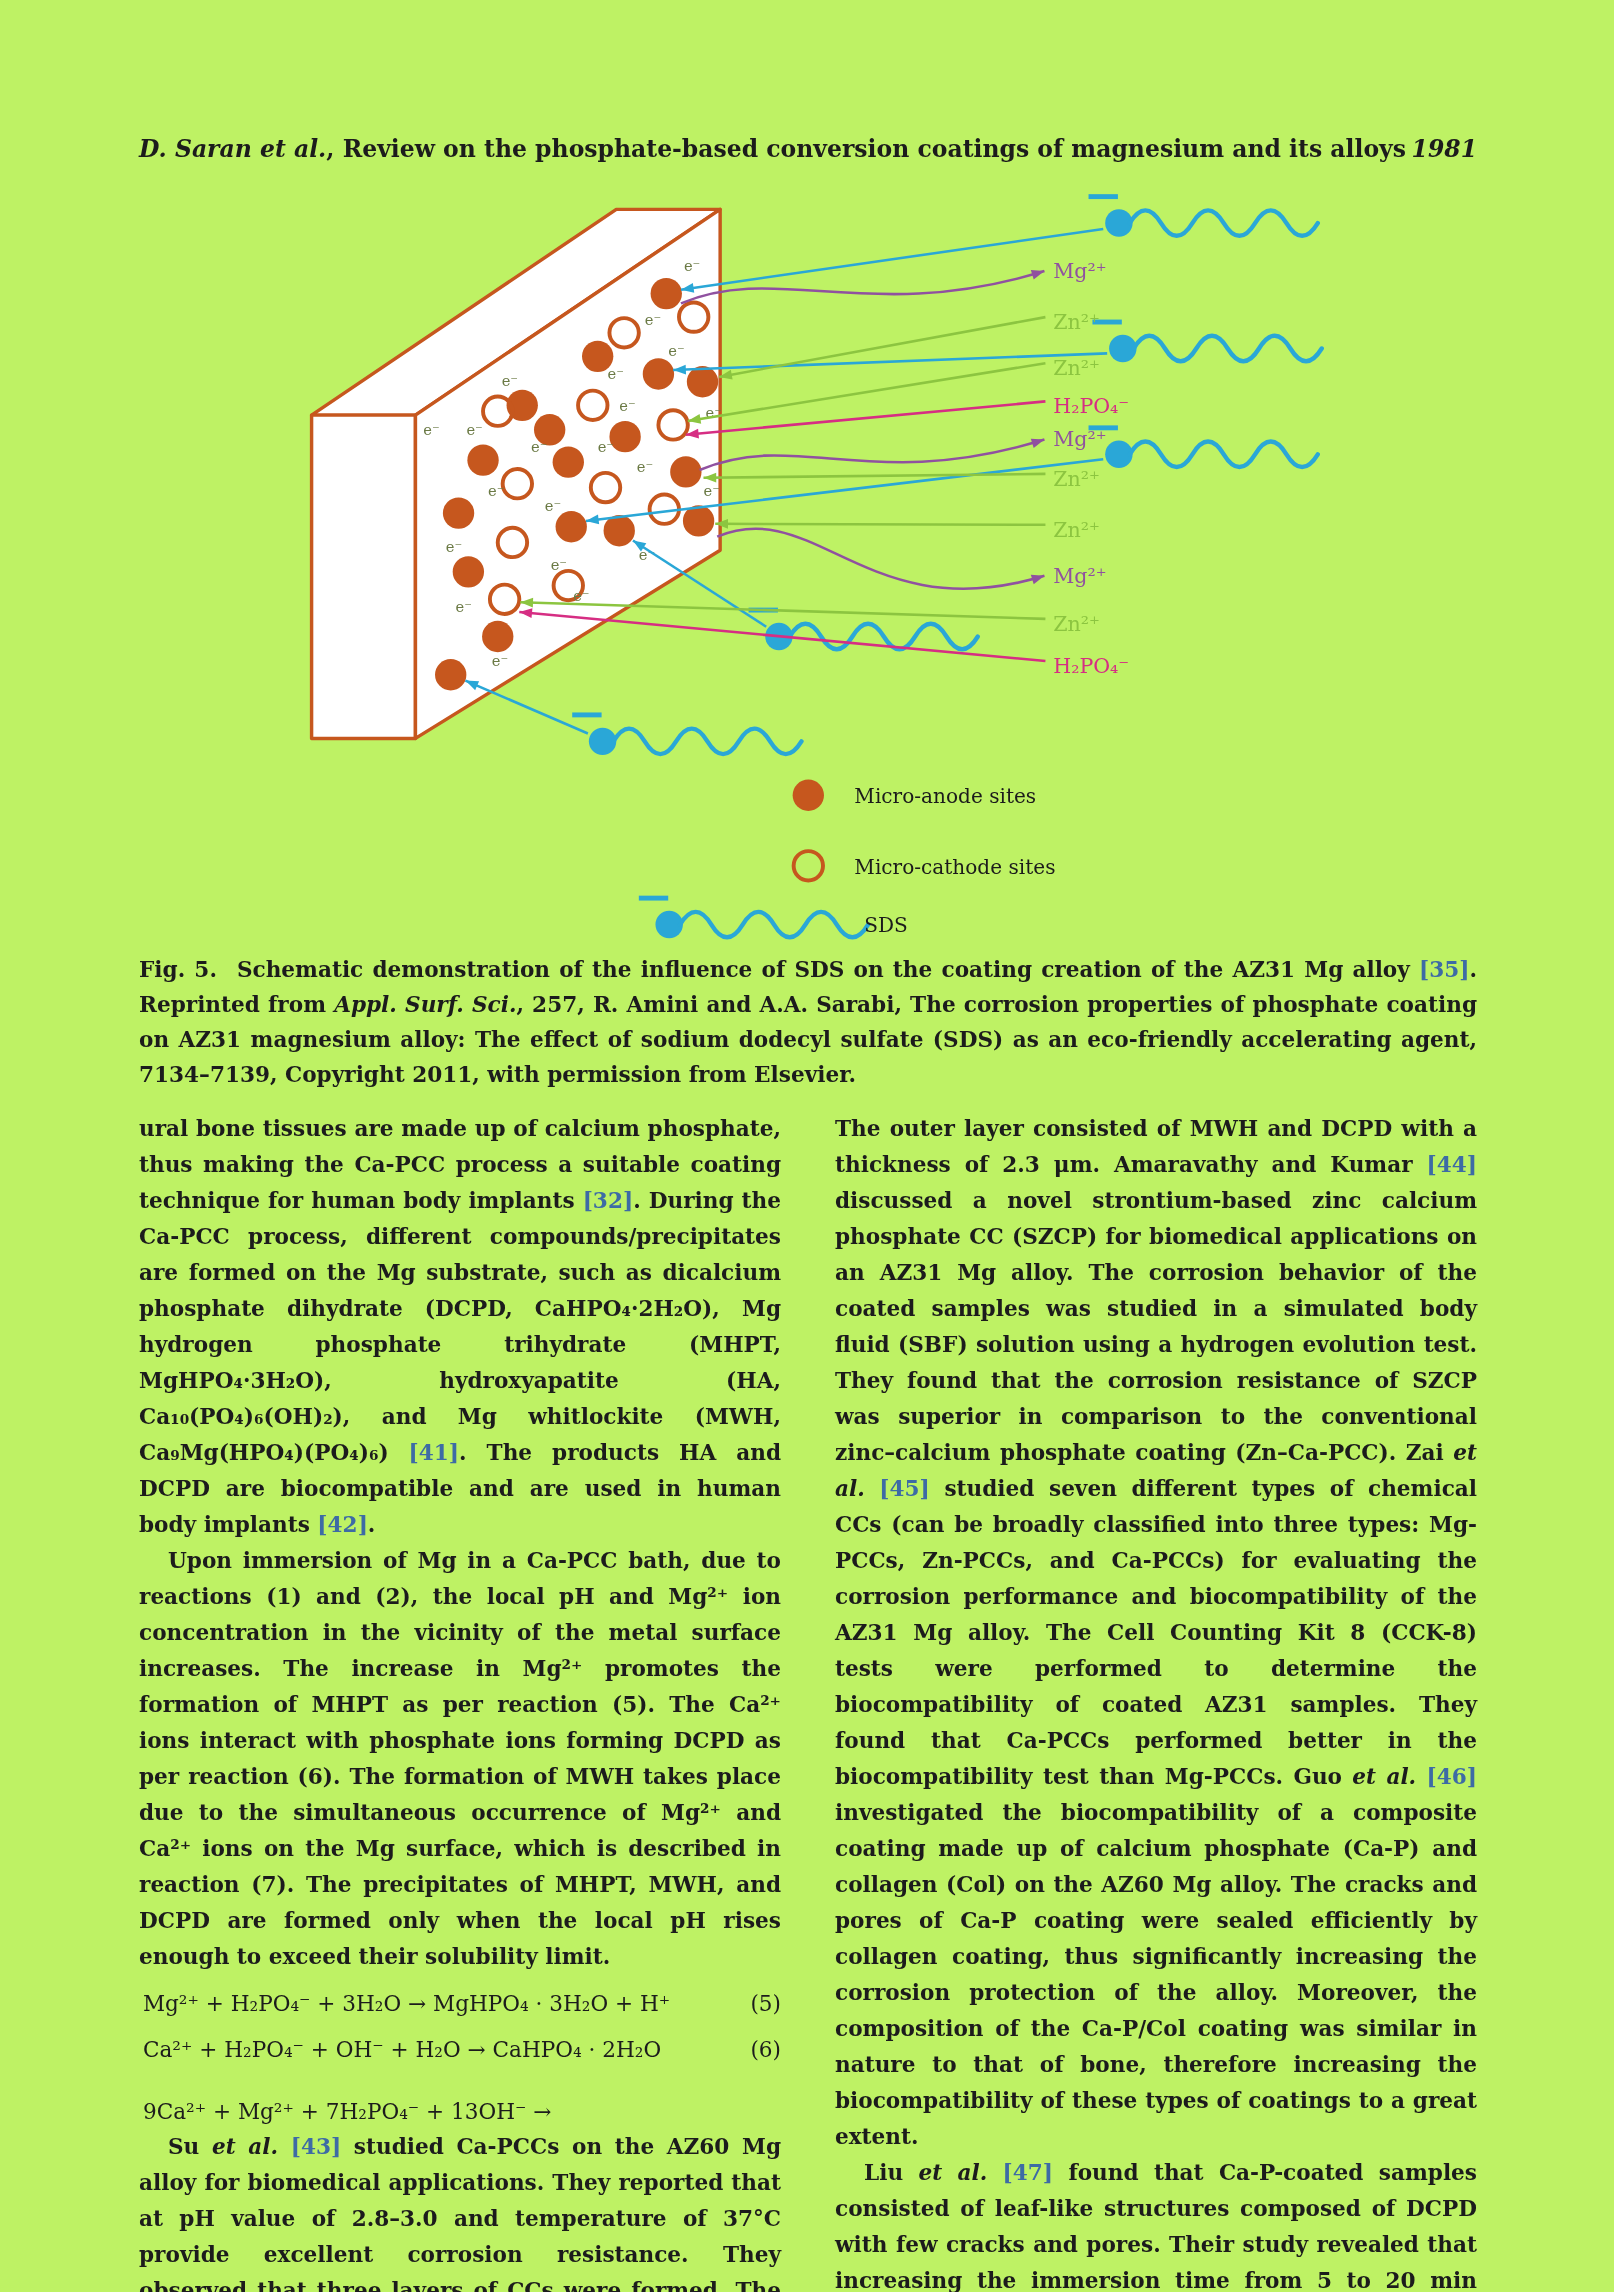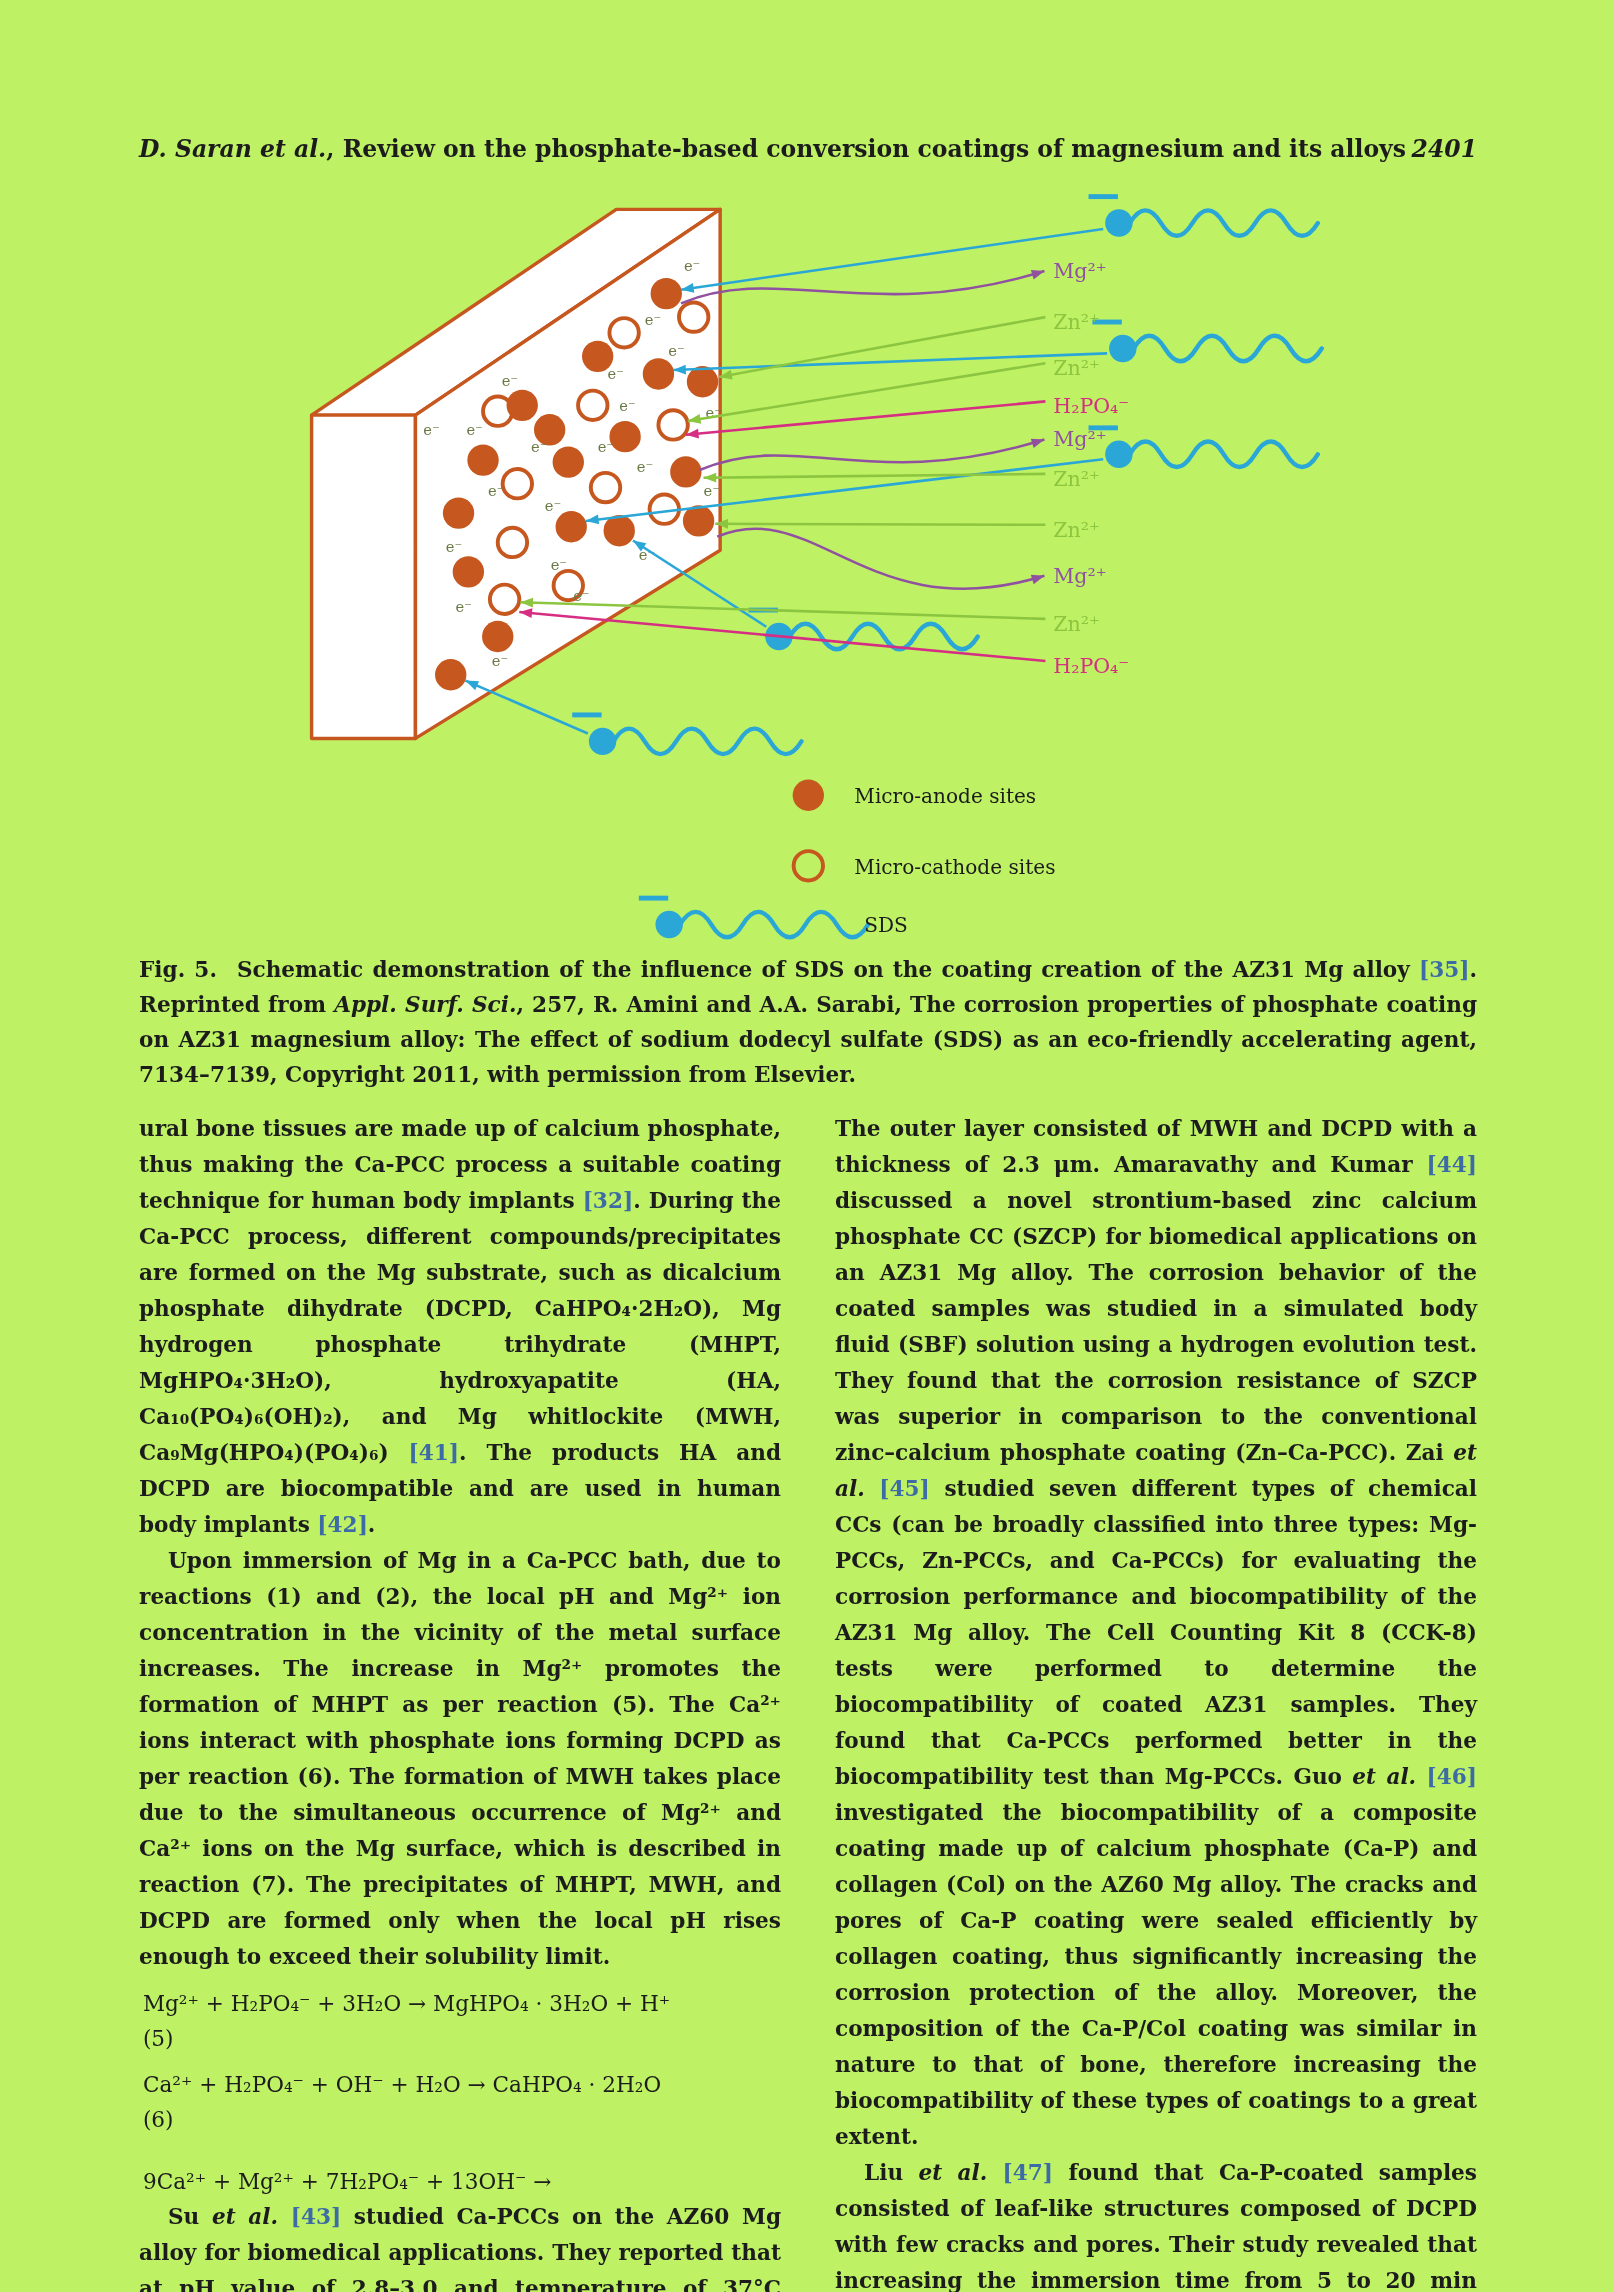--- a/index.html
+++ b/index.html
@@ -14,31 +14,31 @@
   .seg-i{font-style:italic;}
   .seg-ref{color:#3d6ba5;margin-top:10px;}
   .figure-wrap{margin:13.7px 0 0 135px;width:1100px;}
   .caption{font-weight:bold;font-size:21.6px;line-height:35px;text-align:justify;
     margin:-3.9px 0 19.6px 0;}
   .columns{display:flex;gap:54px;margin-top:13.7px;}
   .col{width:643px;font-size:21.6px;line-height:36px;text-align:justify;}
   .col p{margin:0;font-weight:bold;}
   .indent{text-indent:29px;}
   .eq{display:flex;justify-content:space-between;font-size:21.6px;line-height:35px;
-    margin:10.8px 0 10.8px 3.9px;flex-direction:column;}
+    margin:10.8px 0 10.8px 3.9px;}
   .eq-indent{padding-left:29px;}
 </style>
 </head>
 <body>
 
 <div class="page">
 
   <header class="running-header">
     <div class="rh-left"><span class="seg-i">D. Saran et al.</span><span>, Review on the phosphate-based conversion coatings of magnesium and its alloys</span></div>
-    <div class="rh-right">2401</div>
+    <div class="rh-right">1981</div>
   </header>
 
   <div class="figure-wrap">
     <svg id="fig-svg" viewBox="0 0 1122 790" width="1100" height="774">
         <polygon points="38,242 349,32 455,32 144,242" fill="#ffffff" stroke="#c6571e" stroke-width="3.5" stroke-linejoin="round"></polygon>
         <polygon points="38,242 144,242 144,572 38,572" fill="#ffffff" stroke="#c6571e" stroke-width="3.5" stroke-linejoin="round"></polygon>
         <polygon points="144,242 455,32 455,380 144,572" fill="#ffffff" stroke="#c6571e" stroke-width="3.5" stroke-linejoin="round"></polygon>
         <circle cx="400" cy="118" r="16" fill="#c6571e"></circle>
         <circle cx="330" cy="182" r="16" fill="#c6571e"></circle>
         <circle cx="392" cy="200" r="16" fill="#c6571e"></circle>

